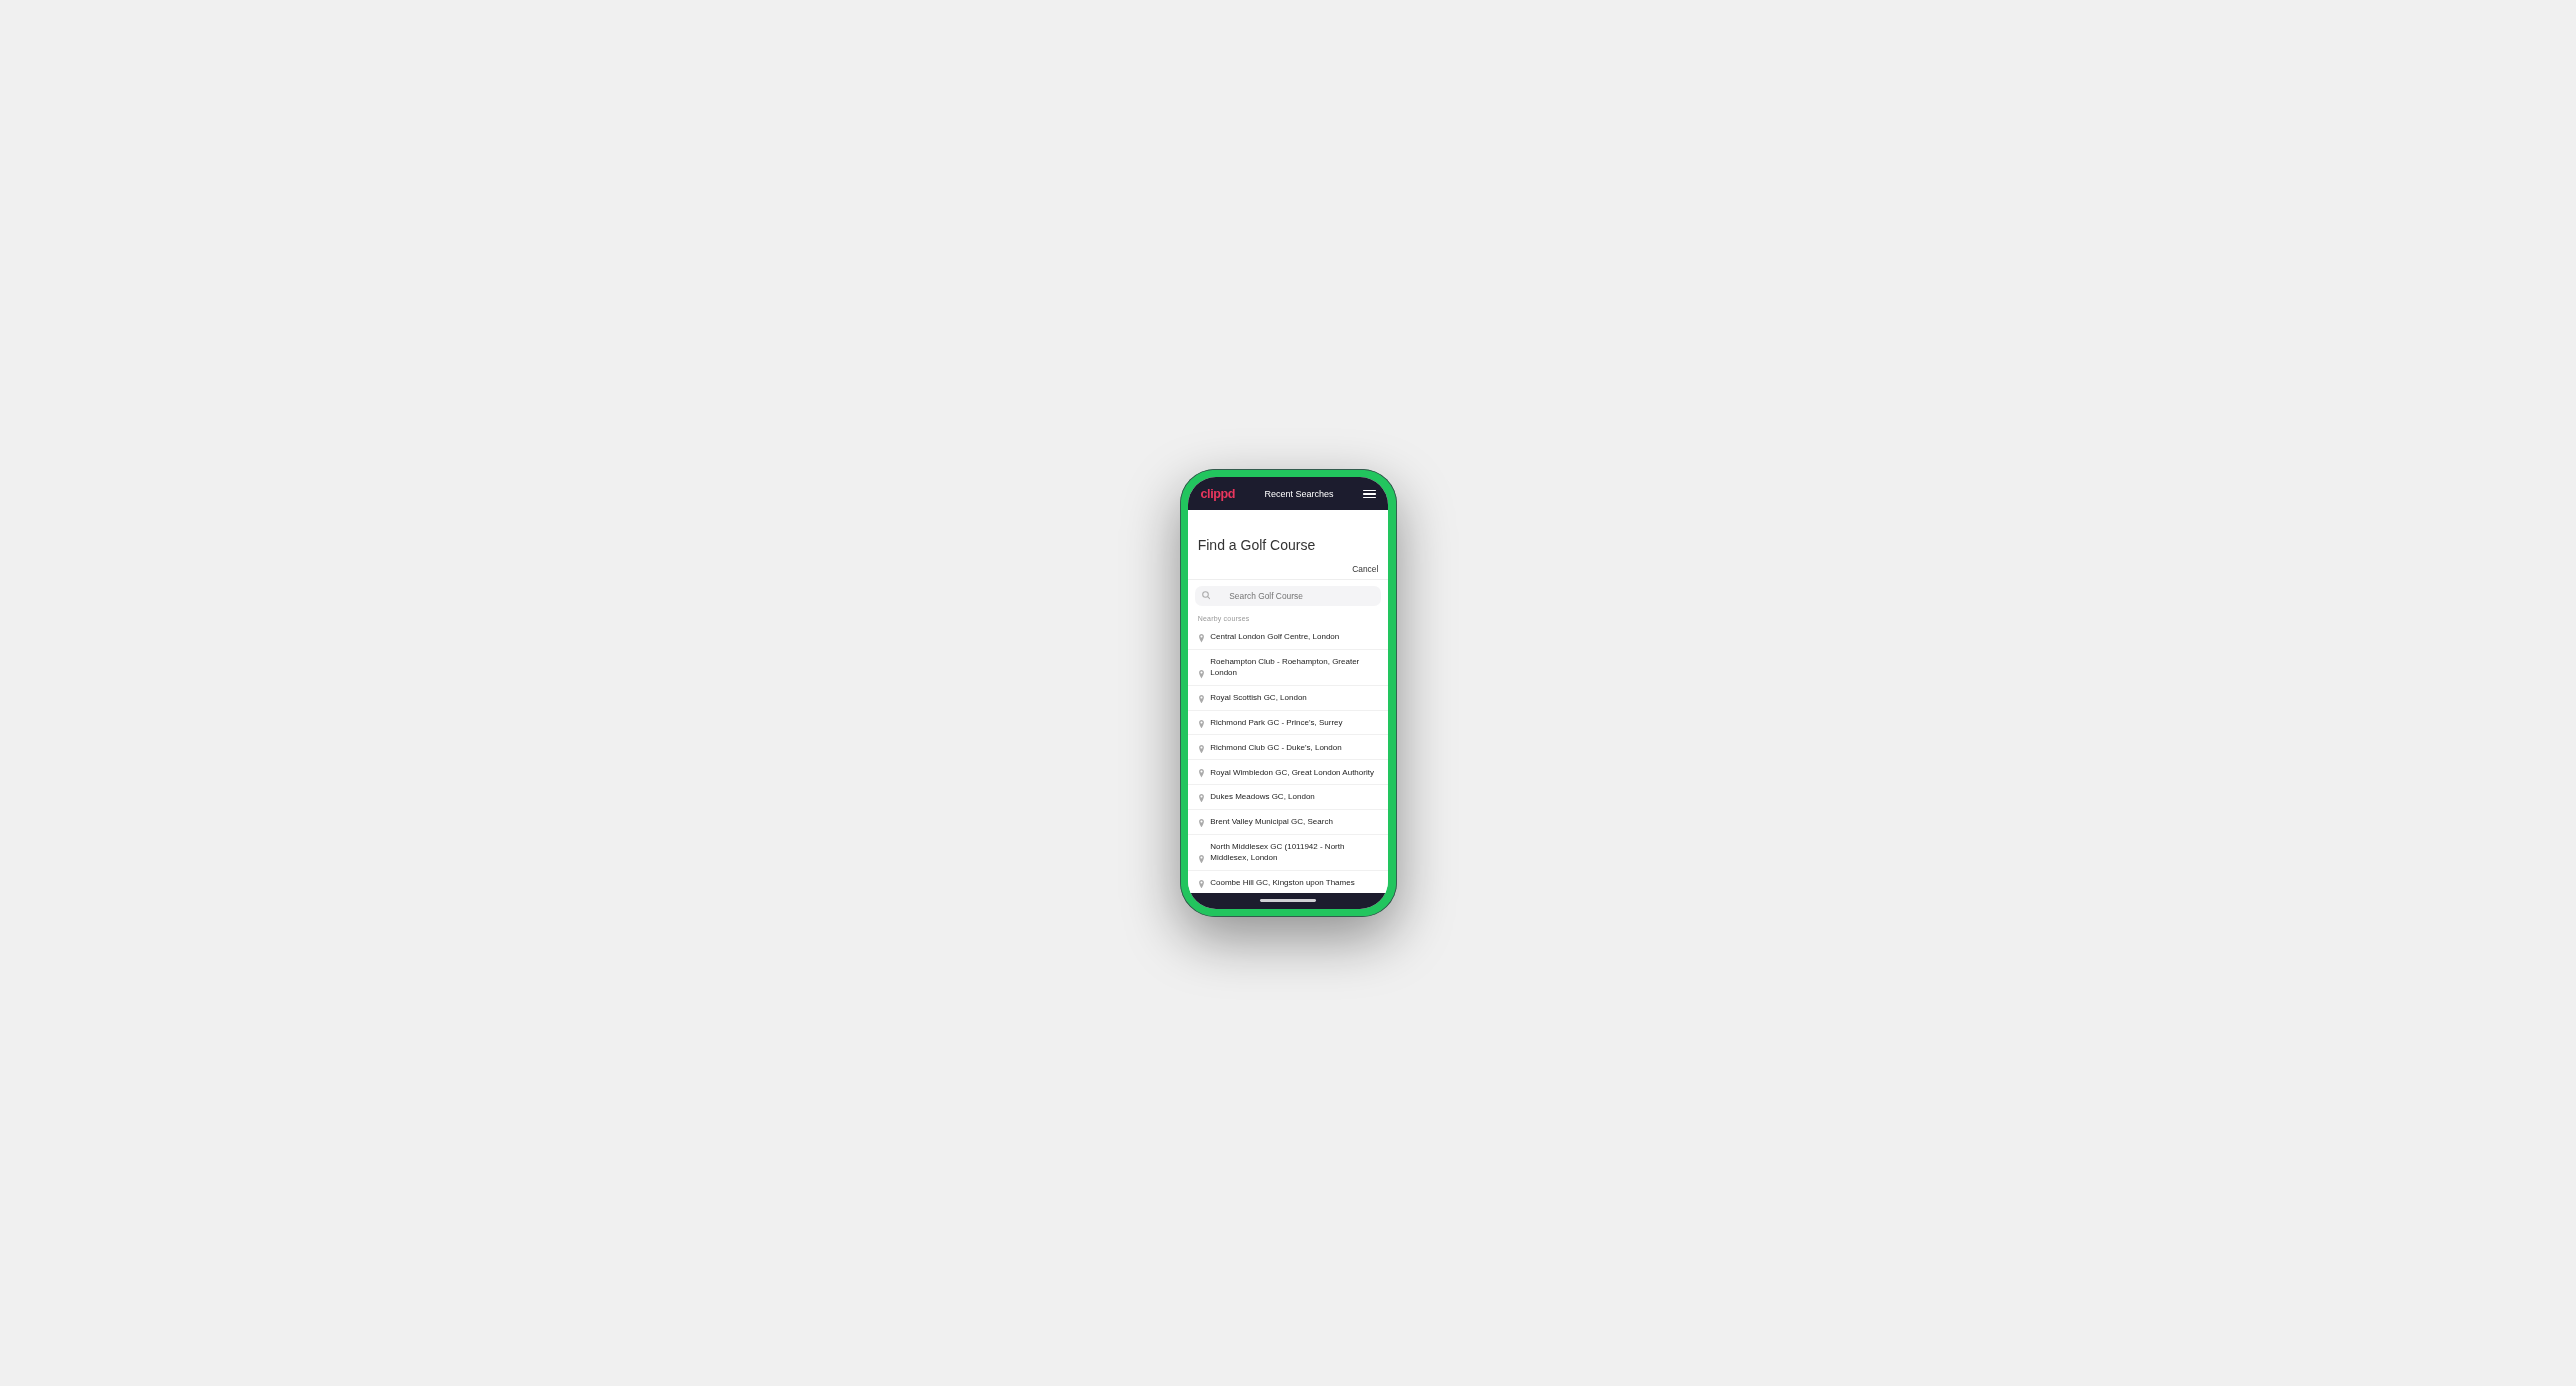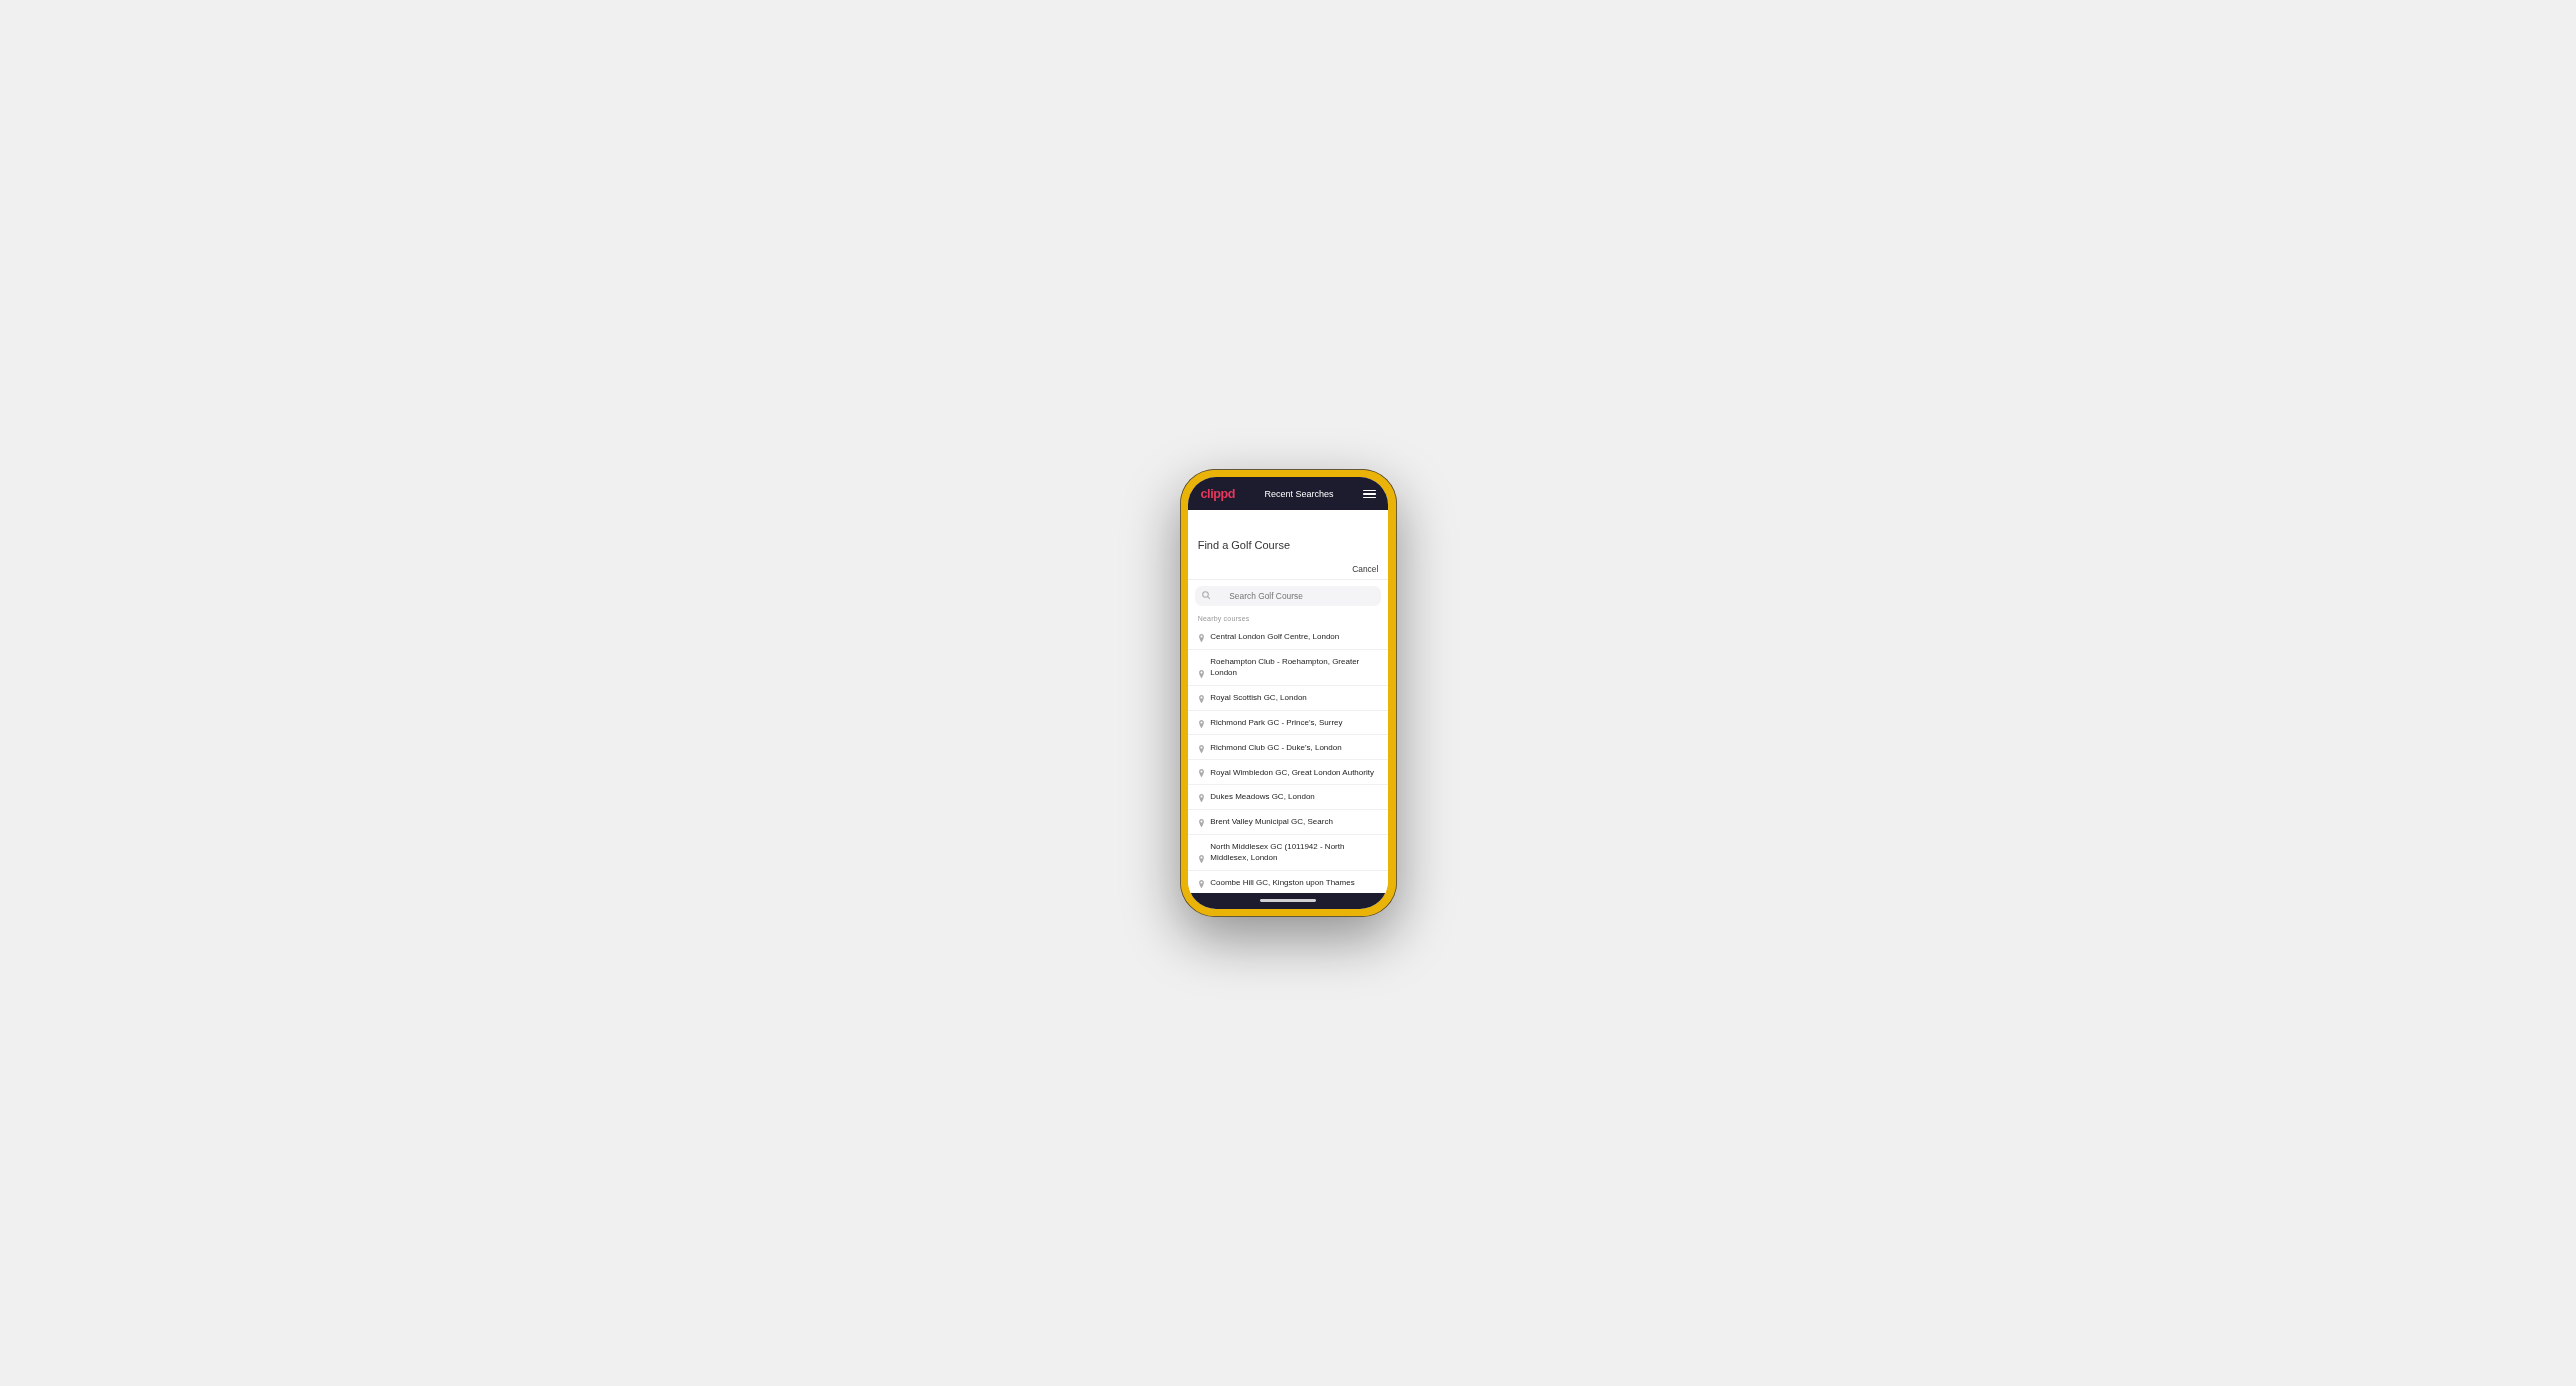--- a/index.html
+++ b/index.html
@@ -8,21 +8,21 @@
       display: flex;
       justify-content: center;
       align-items: center;
       min-height: 100vh;
       font-family: -apple-system, BlinkMacSystemFont, 'Helvetica Neue', Arial, sans-serif;
     }
 
     .phone-outer {
       width: 217px;
       height: 448px;
-      background: #eab308;
+      background: #22c55e;
       border-radius: 35px;
       padding: 8.4px;
       box-shadow: 0 21px 56px rgba(0,0,0,0.4), inset 0 0 0 0.7px #3a3a4a;
       position: relative;
     }
 
     .phone-inner {
       width: 100%;
       height: 100%;
       background: #fff;
@@ -83,21 +83,21 @@
     .find-bar {
       display: flex;
       align-items: center;
       justify-content: space-between;
       padding: 7px 9.8px 5.6px;
       background: #fff;
       border-bottom: 0.7px solid #eee;
     }
 
     .find-label {
-      font-size: 11px;
+      font-size: 14px;
       color: #333;
     }
 
     .cancel-btn {
       font-size: 8.4px;
       color: #333;
       font-weight: 500;
       cursor: pointer;
       background: none;
       border: none;

